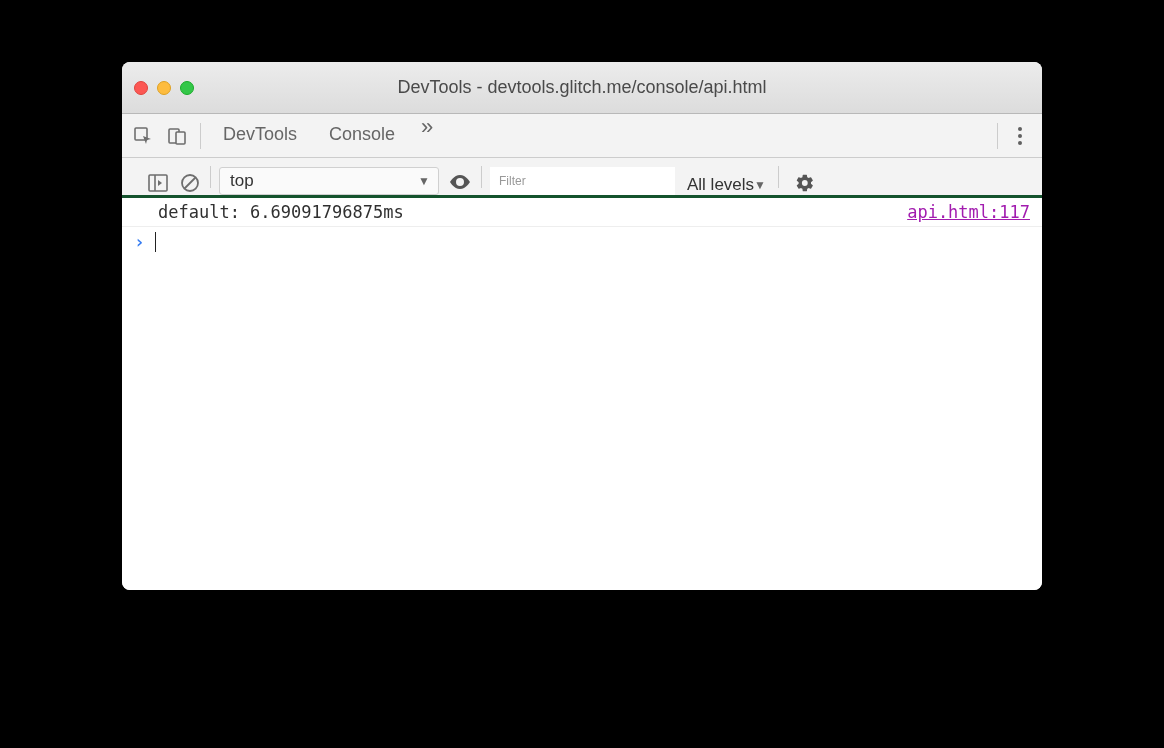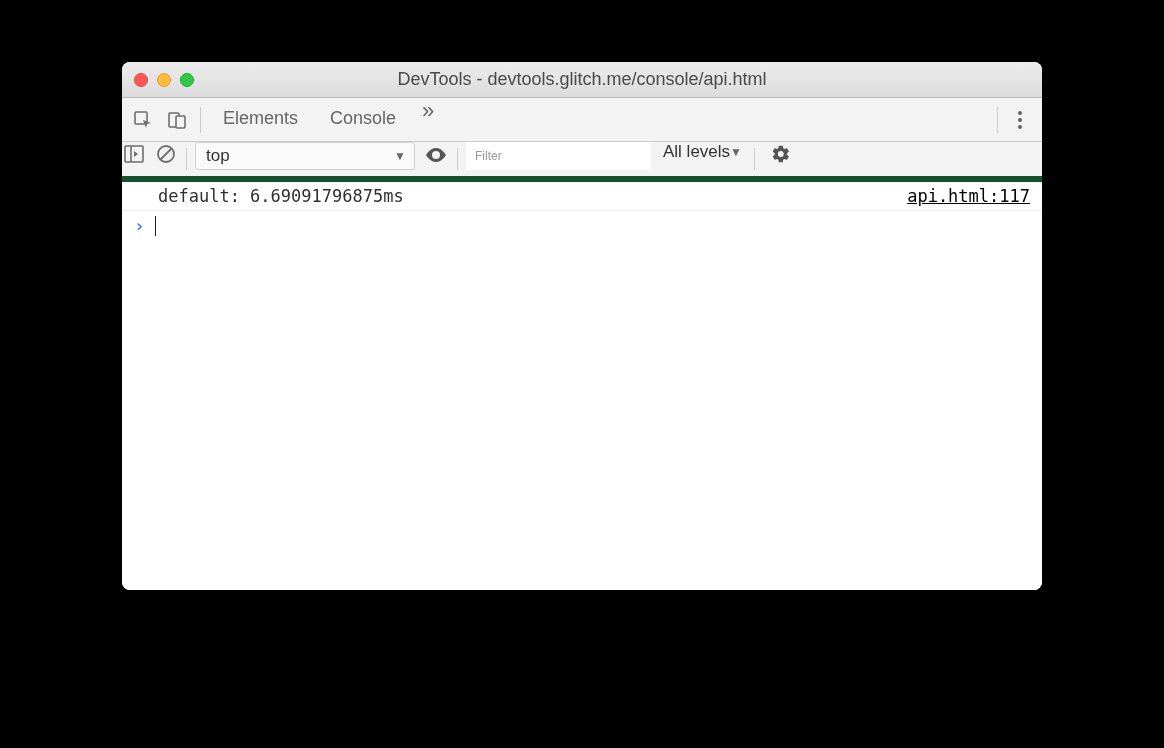--- a/index.html
+++ b/index.html
@@ -21,21 +21,21 @@
       width: 920px;
       height: 528px;
       background: #fff;
       border-radius: 8px;
       box-shadow: 0 20px 60px rgba(0,0,0,0.5);
       overflow: hidden;
       display: flex;
       flex-direction: column;
     }
     .titlebar {
-      height: 36px;
+      height: 52px;
       background: linear-gradient(#ececec, #dcdcdc);
       border-bottom: 1px solid #b8b8b8;
       display: flex;
       align-items: center;
       padding: 0 12px;
       position: relative;
     }
     .traffic-lights {
       display: flex;
       gap: 9px;
@@ -127,24 +127,24 @@
     }
     .kebab span {
       width: 4px;
       height: 4px;
       background: #606060;
       border-radius: 50%;
     }
     .toolbar {
       height: 40px;
       background: #f3f3f3;
-      border-bottom: 6px solid #14532d;
-      display: flex;
-      align-items: flex-start;
-      padding: 0 0;
+      border-bottom: 3px solid #14532d;
+      display: flex;
+      align-items: flex-end;
+      padding: 0 24px;
       gap: 8px;
     }
     .toolbar-icon {
       width: 24px;
       height: 24px;
       display: flex;
       align-items: center;
       justify-content: center;
       color: #6e6e6e;
       cursor: pointer;
@@ -224,21 +224,21 @@
       padding: 4px 12px 4px 36px;
       border-bottom: 1px solid #eee;
       align-items: baseline;
       gap: 44px;
     }
     .log-message {
       color: #303030;
     }
     .log-source {
       margin-left: auto;
-      color: #000000;
+      color: #a21caf;
       text-decoration: underline;
       cursor: pointer;
     }
     .prompt-row {
       display: flex;
       align-items: center;
       padding: 4px 12px;
       gap: 10px;
     }
     .prompt-caret {
@@ -278,21 +278,21 @@
       </div>
       <div class="device-icon">
         <svg width="20" height="20" viewBox="0 0 20 20" fill="none" stroke="#6e6e6e" stroke-width="1.6">
           <rect x="2" y="3" width="10" height="14" rx="1"></rect>
           <rect x="9" y="6" width="9" height="12" rx="1" fill="#f3f3f3"></rect>
         </svg>
       </div>
     </div>
     <div class="divider-v"></div>
     <div class="tabs">
-      <div class="tab">Elements</div>
+      <div class="tab">DevTools</div>
       <div class="tab">Console</div>
       <div class="more-tabs">»</div>
     </div>
     <div class="tabbar-right">
       <div class="divider-v"></div>
       <div class="kebab">
         <span></span>
           <span></span>
           <span></span>
       </div>

